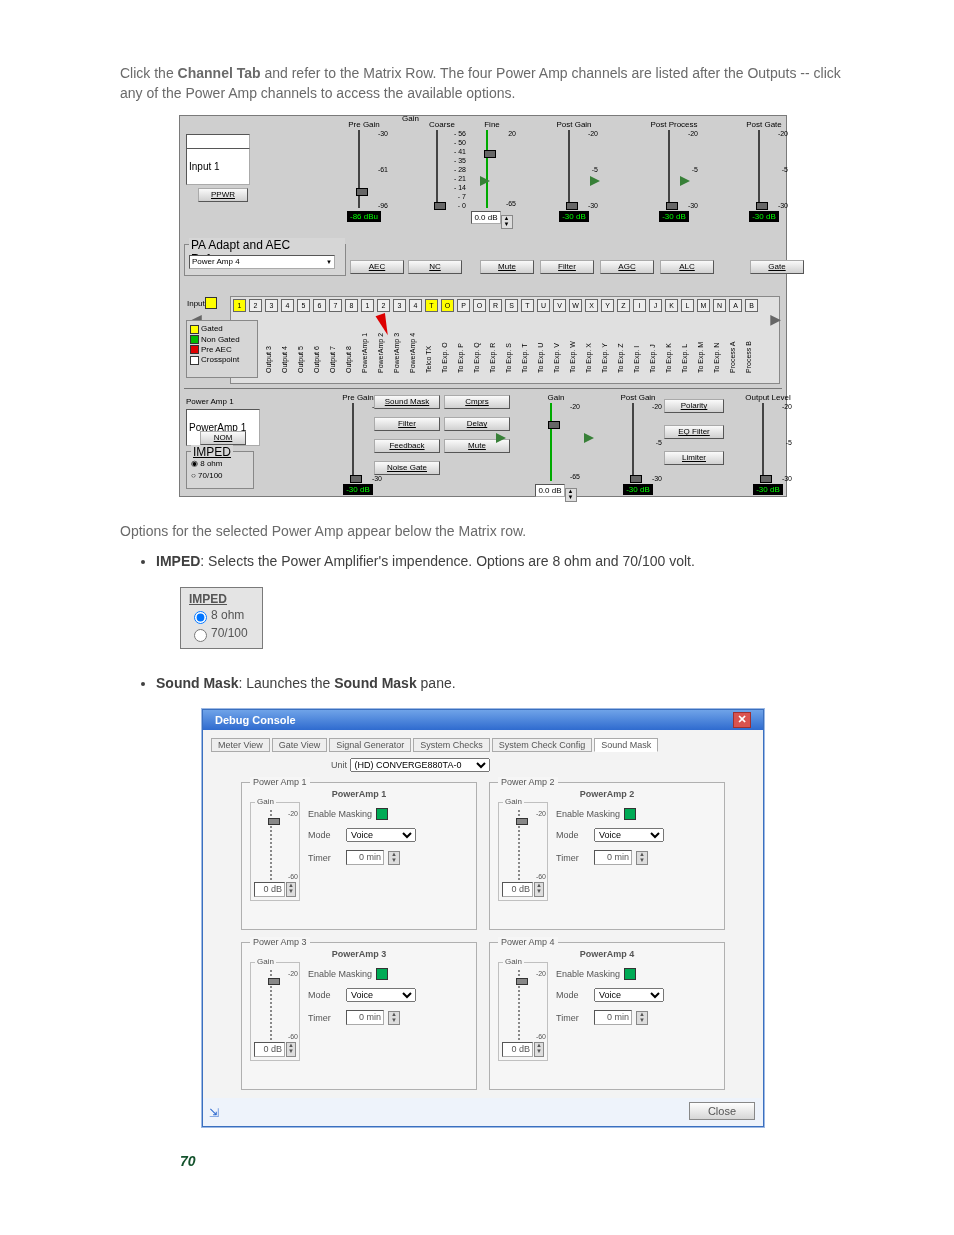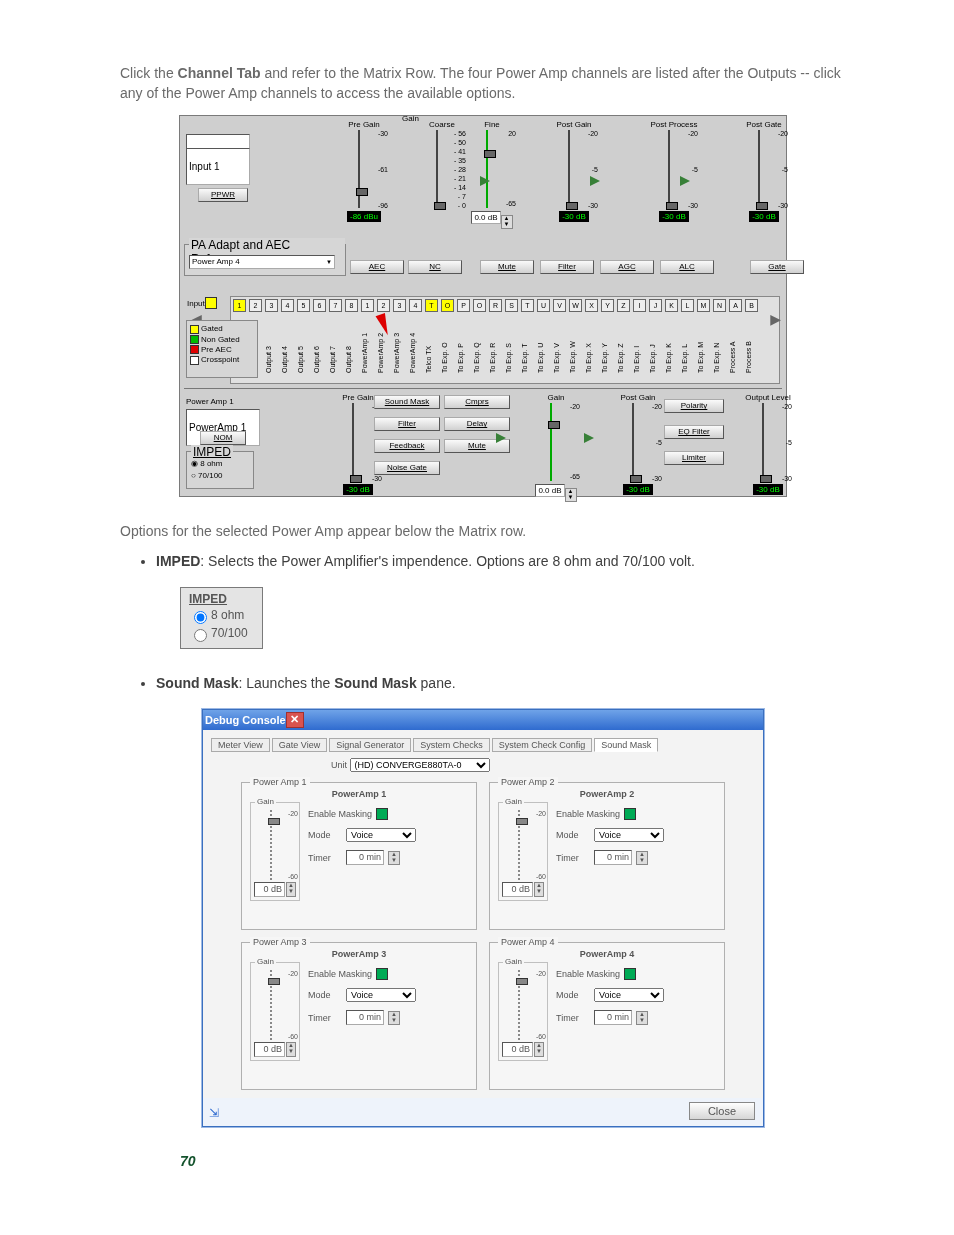--- a/index.html
+++ b/index.html
@@ -131,22 +131,22 @@
   .win {
     width:560px;
     border:1px solid #3a6fbf;
     background:#eef3fb;
     font-size:10px;
     box-shadow:0 0 0 1px #9db9e4;
   }
   .win-titlebar {
     background:linear-gradient(#6fa3e8,#2f6bcf);
     color:#fff; font-weight:bold;
-    padding:2px 2px;
-    display:flex; align-items:center;
+    padding:2px 12px;
+    display:flex; justify-content:space-between; align-items:center;
     font-size:11px;
   }
   .win-close {
     background:#d9534f;color:#fff;width:16px;height:14px;
     text-align:center;line-height:12px;font-weight:bold;
     border:1px solid #a03030;
     font-size:11px;
   }
   .win-body { background:#f3f3f3; padding:8px; }
   .win-tabs { display:flex; gap:2px; margin-bottom:6px; flex-wrap:wrap;}

